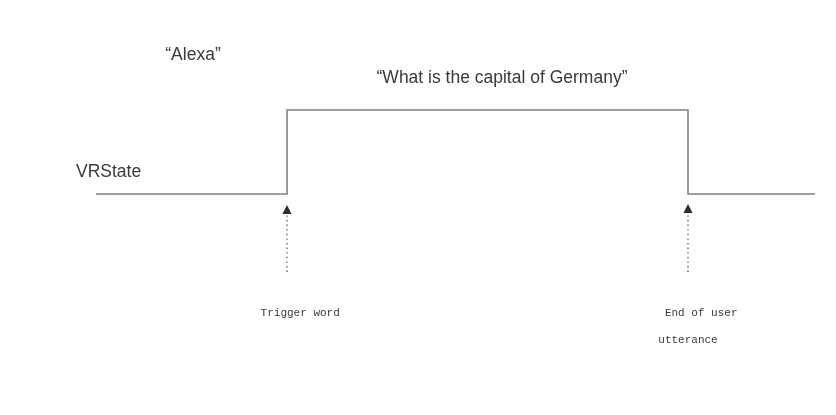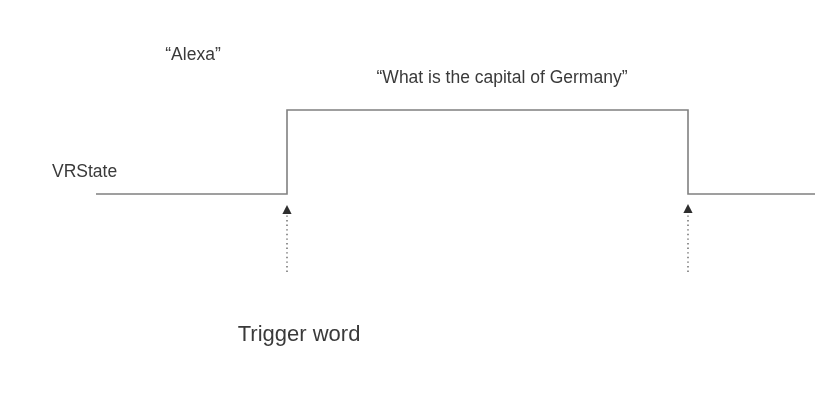--- a/index.html
+++ b/index.html
@@ -37,26 +37,28 @@
     line-height: 1.0;
   }
   .utterance-label {
     font-size: 17.5px;
     text-align: center;
     transform: translateX(-50%);
   }
   .signal-name {
     font-size: 17.5px;
     text-align: right;
+    margin-left: 24px;
   }
   .event-label {
-    font-size: 22px;
+    font-size: 11px;
     text-align: center;
     transform: translateX(-50%);
     line-height: 1.22;
+    font-family: Liberation Mono, monospace;
   }
   .event-label .line2 { display: block; }
 </style>
 </head>
 <body style="background: rgb(255, 255, 255);">
 
 <div id="diagram-root">
 
   <svg class="canvas-svg" viewBox="0 0 836 415">
 
@@ -76,14 +78,18 @@
   <div class="txt utterance-label" id="utt-0" style="left:193px; top:46px;">“Alexa”</div>
 
   <div class="txt utterance-label" id="utt-1" style="left:502px; top:53px;margin-top:16px;">“What is the capital of Germany”</div>
 
   <div class="txt signal-name" style="left:52px; top:163px;">VRState</div>
 
   <div class="txt event-label" style="left:287px; top:294px;">
     <span>Trigger word</span>
   </div>
 
+  <div class="txt event-label" style="left:688px; top:294px;">
+    <span>End of user</span>
+    <span class="line2">utterance</span>
+  </div>
 
 </div>
 
 </body></html>

